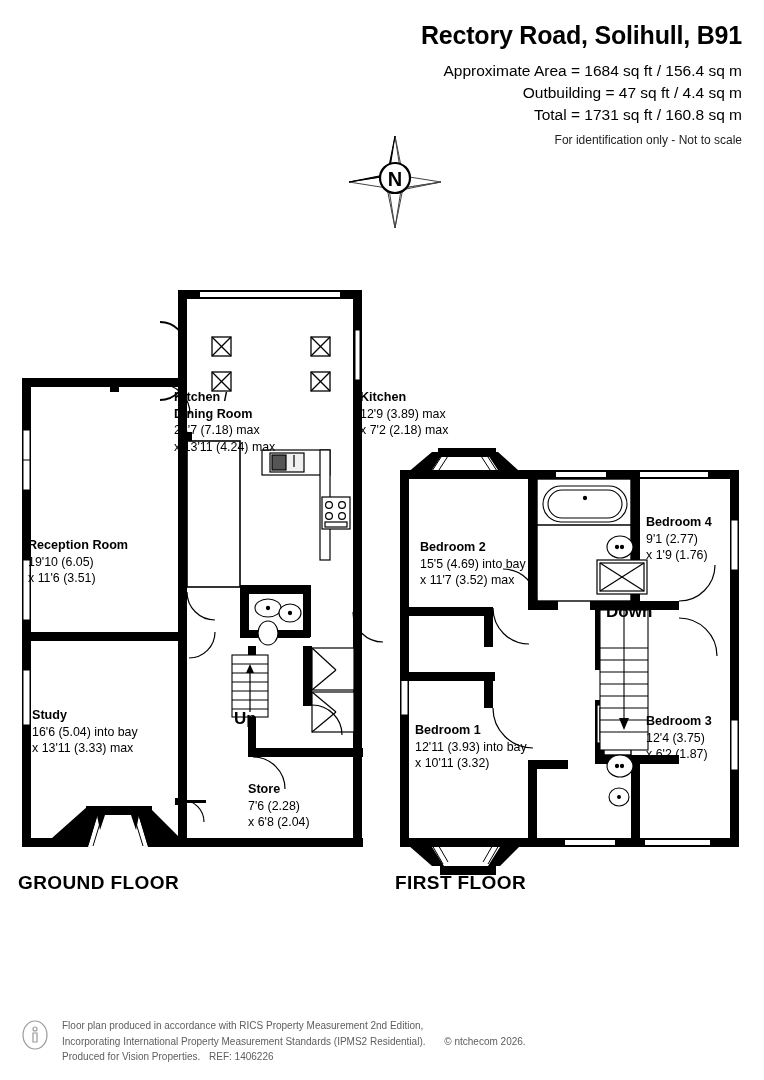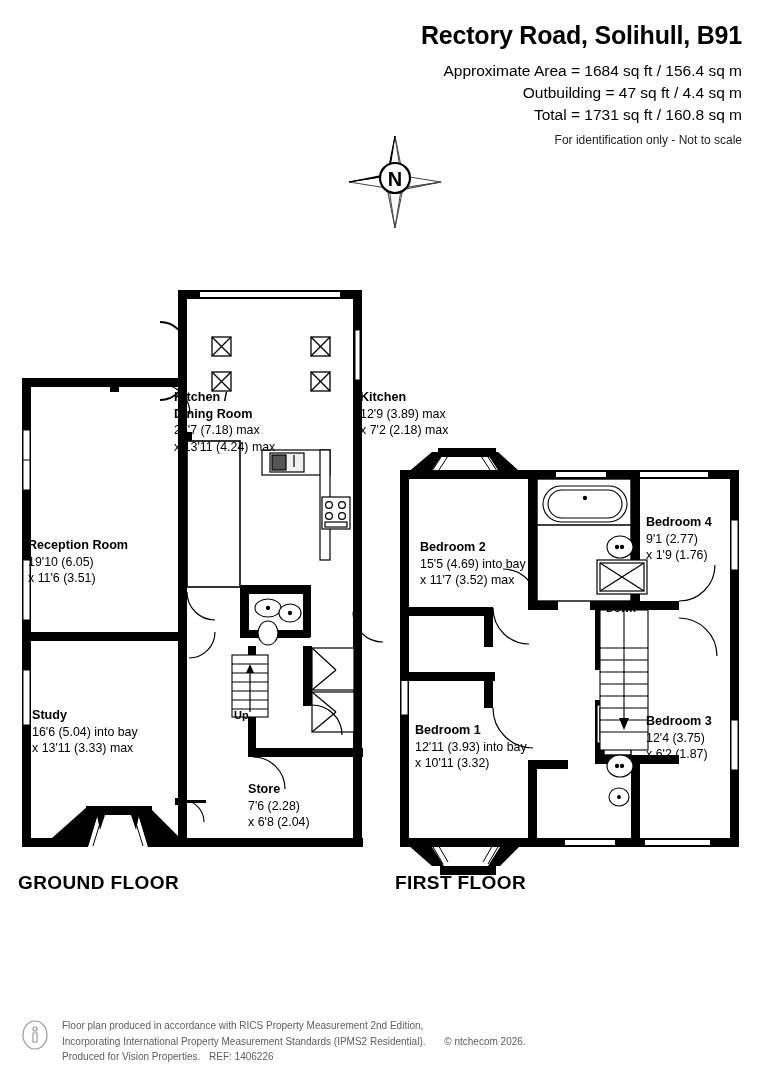--- a/index.html
+++ b/index.html
@@ -17,21 +17,21 @@
 
   .plan{position:absolute;left:0;top:0;width:764px;height:1080px;}
 
   .floorlabel{position:absolute;font-size:19px;font-weight:bold;letter-spacing:0.4px;}
   #gf-label{left:18px;top:872px;}
   #ff-label{left:395px;top:872px;}
 
   .room{position:absolute;text-align:left;font-size:12.4px;line-height:1.32;white-space:nowrap;}
   .room b{font-size:12.6px;font-weight:bold;display:block;}
 
-  .tinylabel{position:absolute;font-size:11px;font-weight:bold;}
+  .tinylabel{position:absolute;font-size:17px;font-weight:bold;}
 
   .footer{position:absolute;left:20px;top:1018px;display:flex;gap:12px;align-items:flex-start;}
   .footer-icon{width:30px;height:30px;flex:0 0 30px;margin-top:2px;}
   .footer-text{font-size:10px;line-height:1.55;color:#5e5e5e;}
   .footer-text .cw{margin-left:16px;text-align:center;}
   .footer-text .ref{margin-left:6px;}
 </style>
 </head>
 <body>
 

